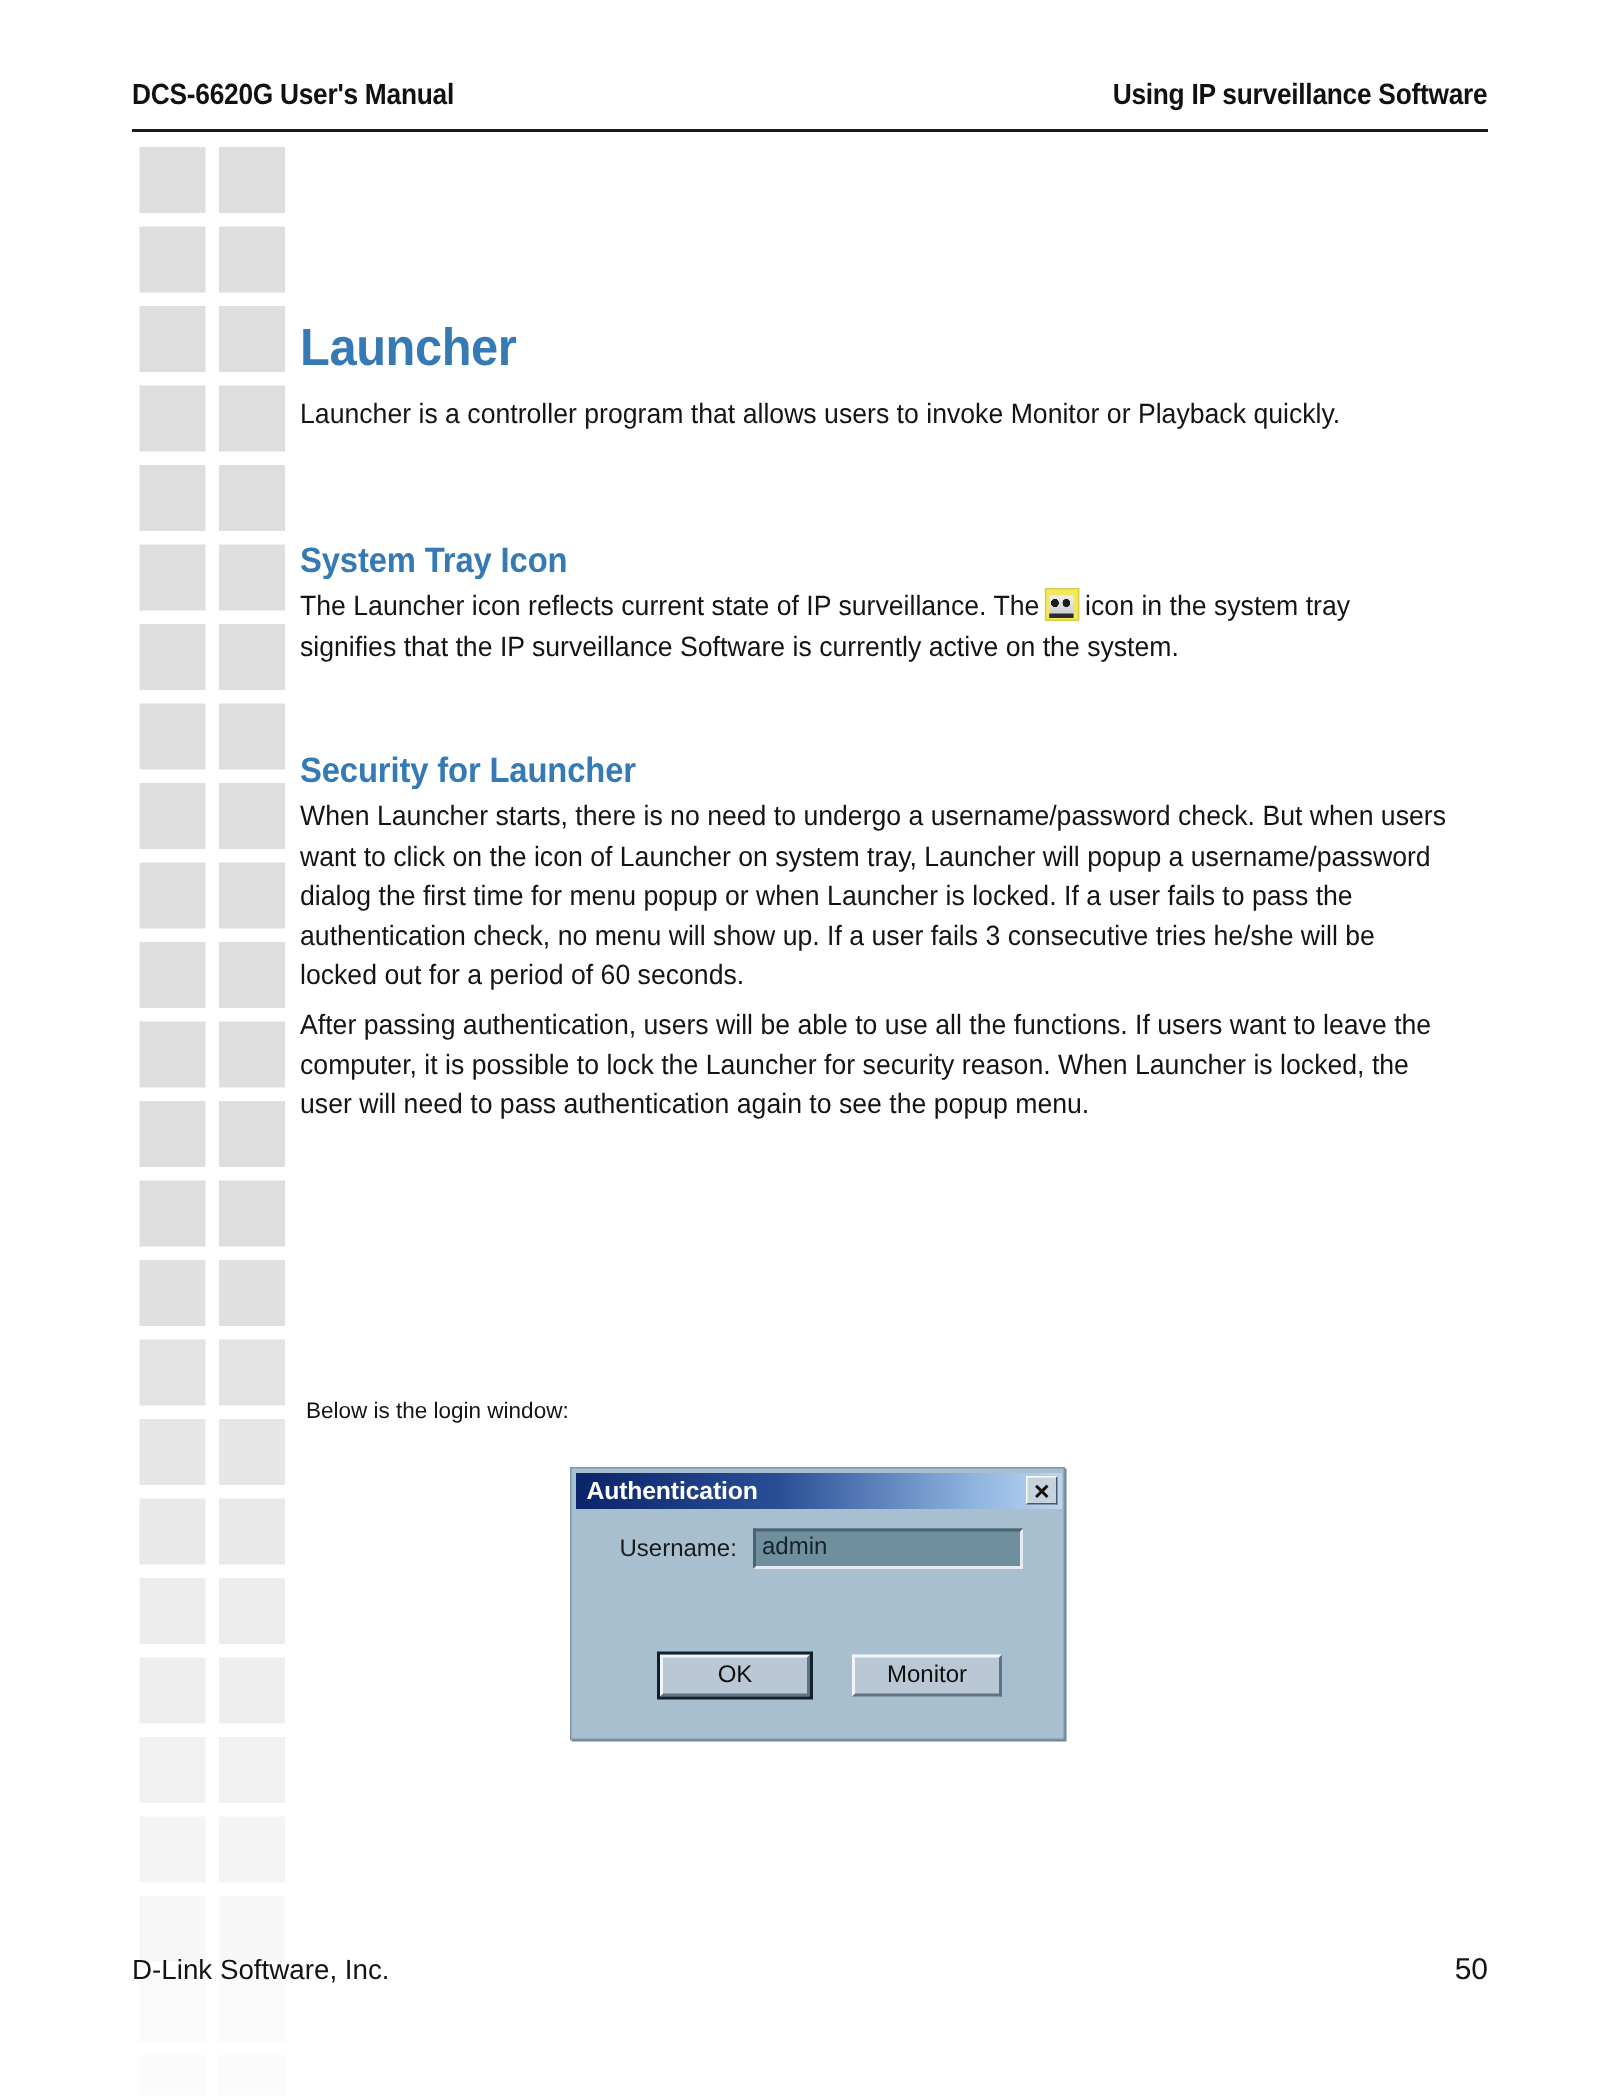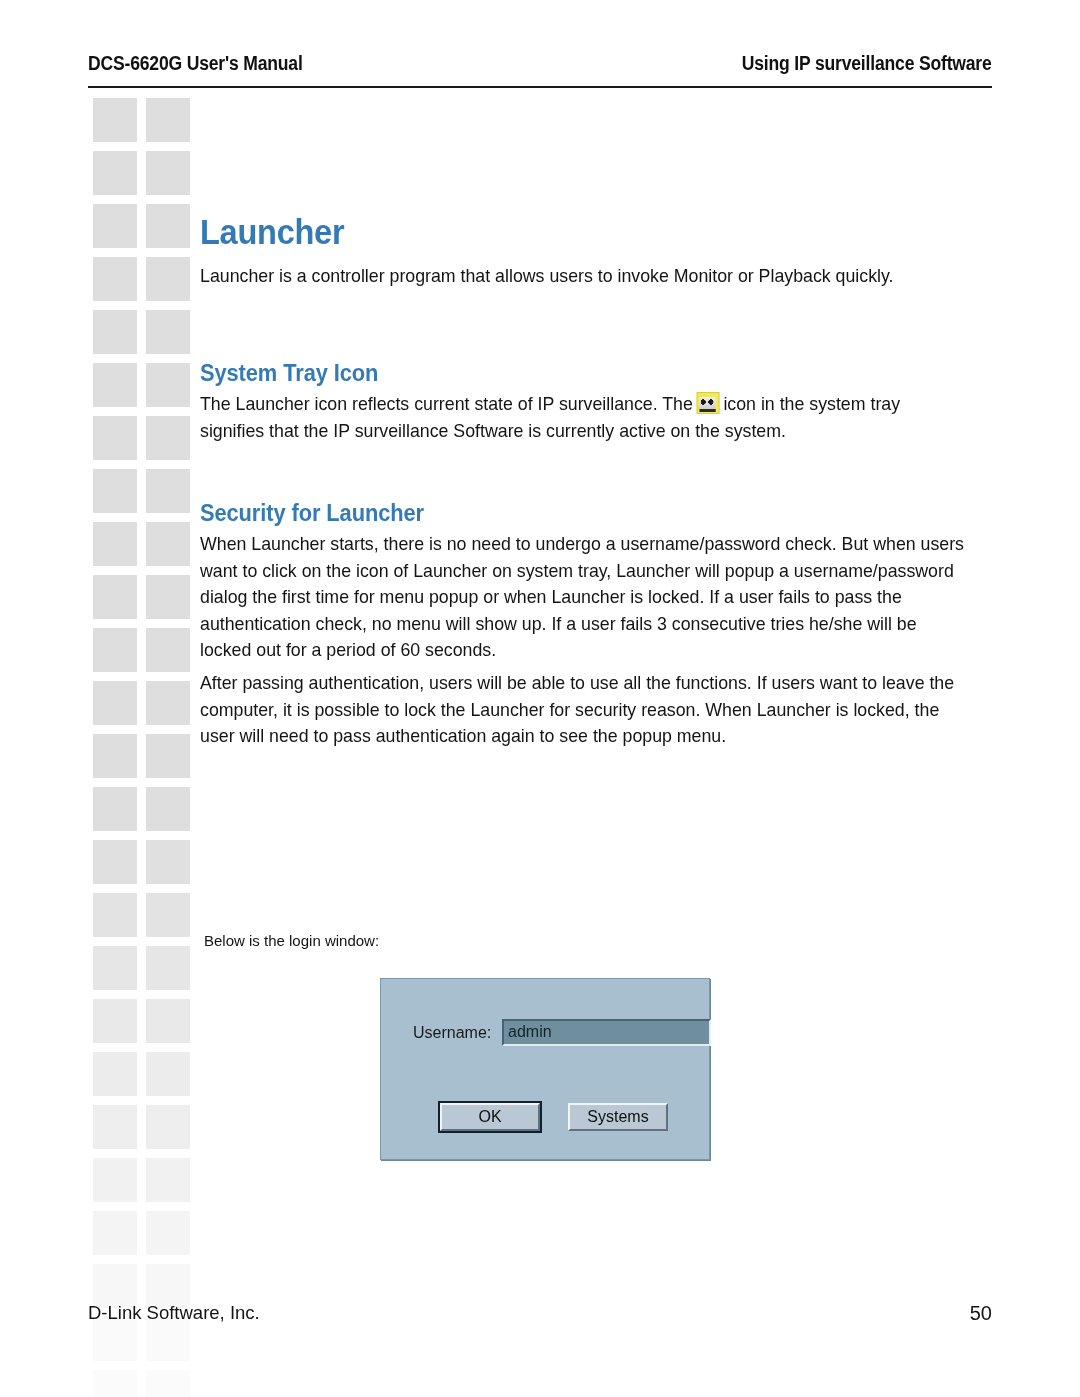--- a/index.html
+++ b/index.html
@@ -205,21 +205,21 @@
     left: 32px;
     top: 5px;
     font-size: 16px;
     color: #1a1a1a;
     white-space: nowrap;
   }
   .auth-field {
     position: absolute;
     left: 121px;
     top: 0;
-    width: 209px;
+    width: 180px;
     height: 27px;
     background: #6f8f9e;
     border-top: 2px solid #4a6272;
     border-left: 2px solid #4a6272;
     border-right: 2px solid #e3ecf2;
     border-bottom: 2px solid #e3ecf2;
     box-sizing: border-box;
     overflow: hidden;
     cursor: text;
   }
@@ -356,29 +356,33 @@
 
 <h2 class="sect-title" id="sect-security">Security for Launcher</h2>
 
 <p class="body-text" id="security-text1">When Launcher starts, there is no need to undergo a username/password check. But when users want to click on the icon of Launcher on system tray, Launcher will popup a username/password dialog the first time for menu popup or when Launcher is locked. If a user fails to pass the authentication check, no menu will show up. If a user fails 3 consecutive tries he/she will be locked out for a period of 60 seconds.</p>
 
 <p class="body-text" id="security-text2">After passing authentication, users will be able to use all the functions. If users want to leave the computer, it is possible to lock the Launcher for security reason. When Launcher is locked, the user will need to pass authentication again to see the popup menu.</p>
 
 <p class="login-caption">Below is the login window:</p>
 
 <div id="auth-dialog">
+  <div id="auth-titlebar">
+    <span id="auth-title">Authentication</span>
+    <span id="auth-close">✕</span>
+  </div>
 
   <div class="auth-row" id="row-username">
     <span class="auth-label">Username:</span>
     <span class="auth-field" title="">
       <span class="fval">admin</span>
     </span>
   </div>
 
 
   <div class="auth-btn" id="btn-ok">OK</div>
-  <div class="auth-btn" id="btn-cancel">Systems</div>
+  <div class="auth-btn" id="btn-cancel">Monitor</div>
 </div>
 
 <div id="page-footer">
   <div class="ftr-text" id="ftr-left">D-Link Software, Inc.</div>
   <div class="ftr-text" id="ftr-right">50</div>
 </div>
 
 </body></html>

